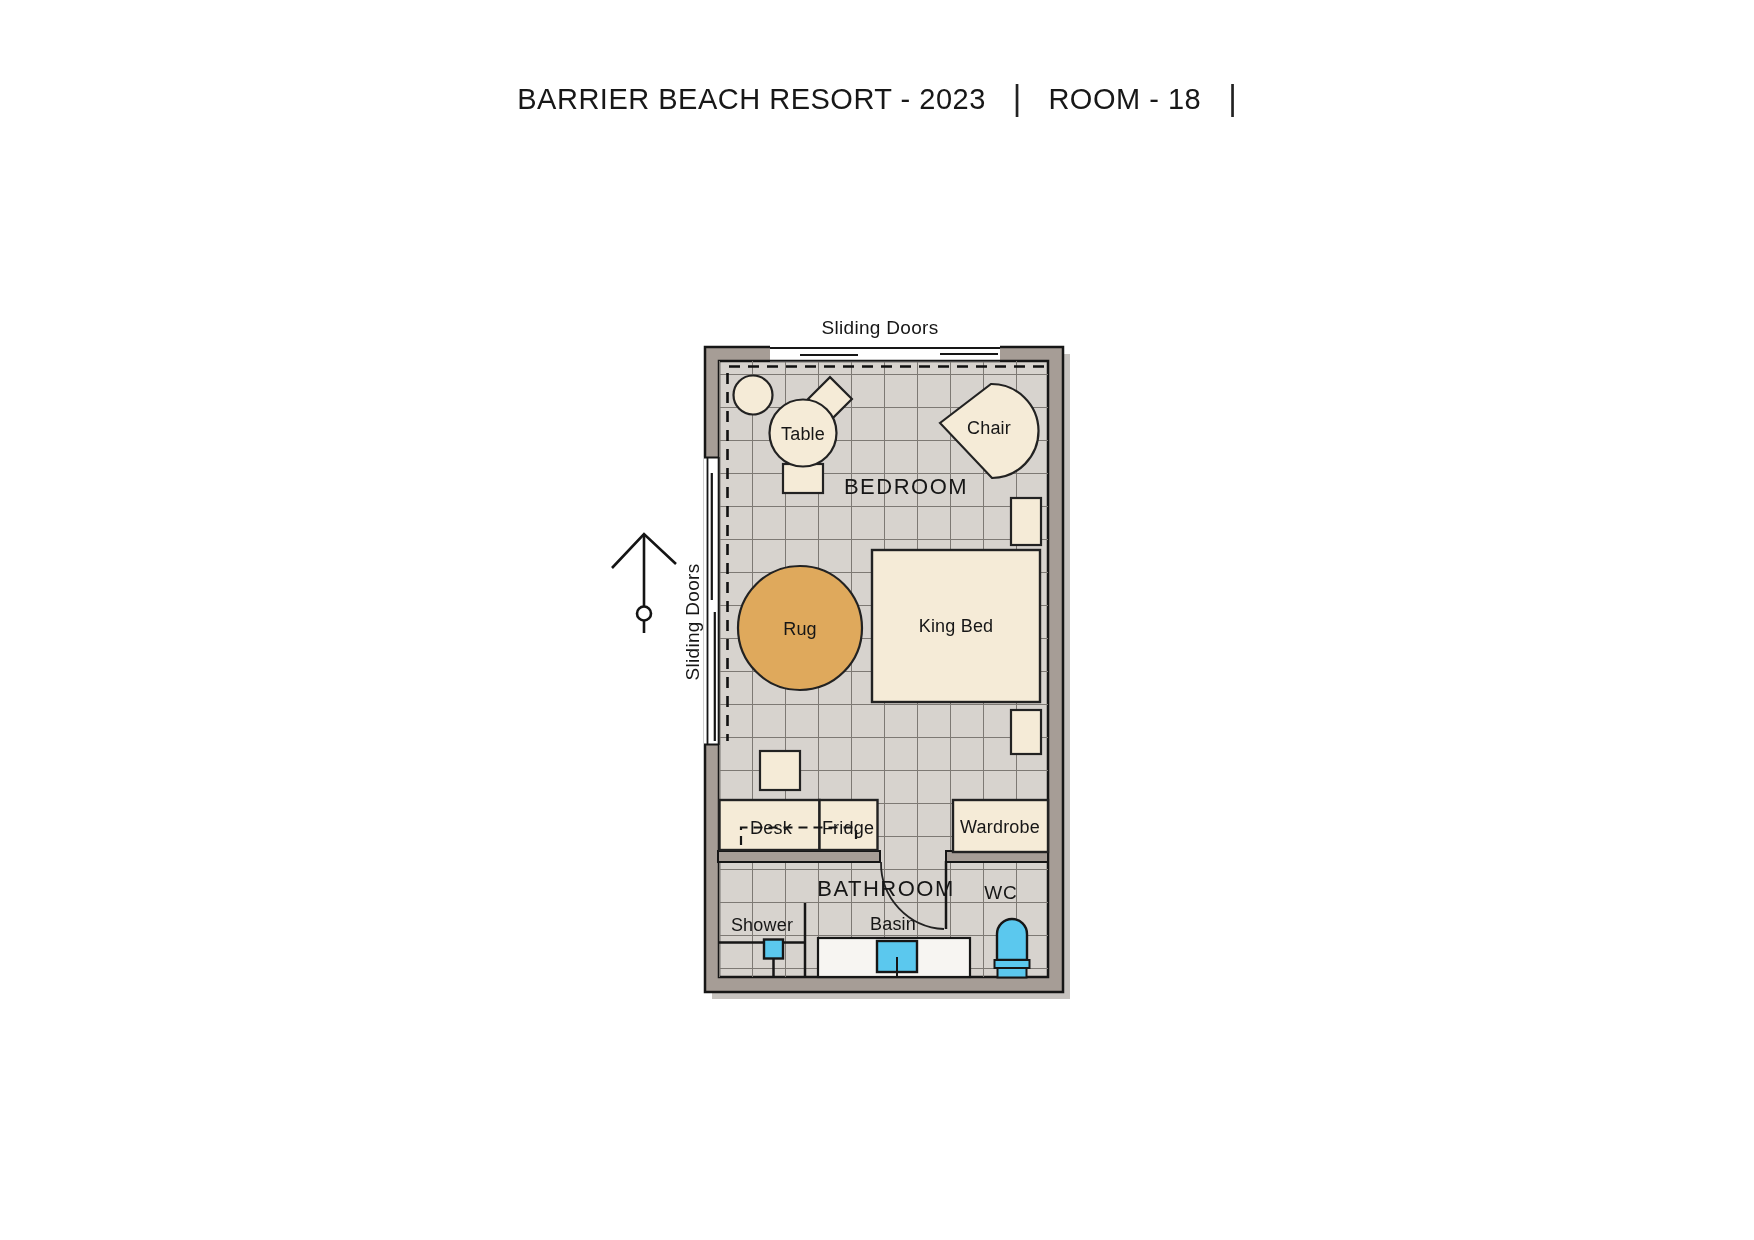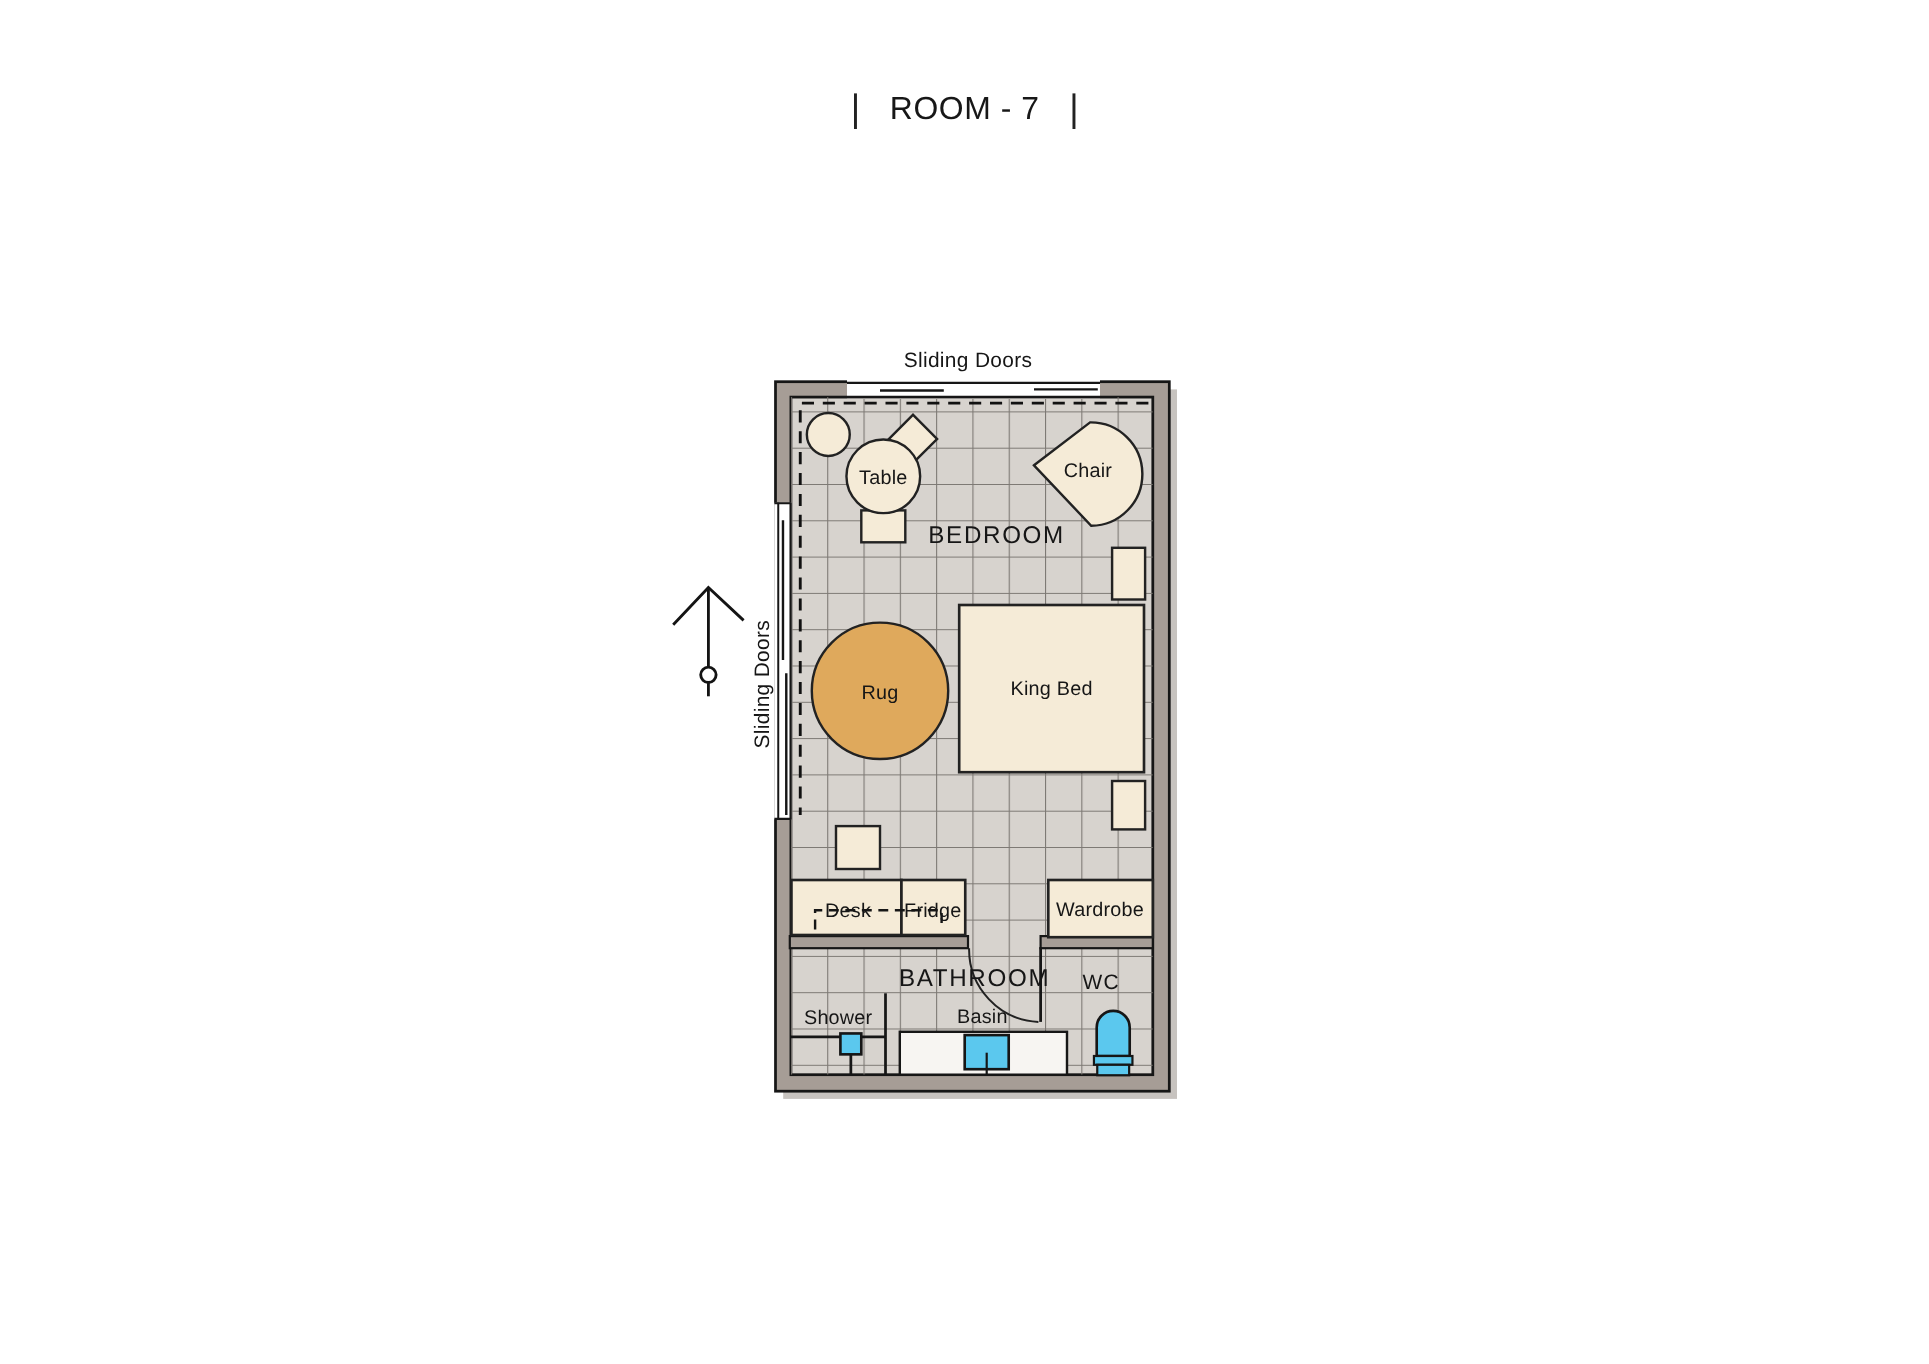--- a/index.html
+++ b/index.html
@@ -24,22 +24,23 @@
   .lbl{fill:#161616;font-family:"Liberation Sans",sans-serif;}
   .lbl-room{font-size:22px;letter-spacing:1.5px;}
   .lbl-furn{font-size:18px;letter-spacing:0.2px;}
   .lbl-door{font-size:19px;letter-spacing:0.3px;}
   .lbl-wc{font-size:19px;letter-spacing:1px;}
 </style>
 </head>
 <body>
 
 <div class="titlebar">
+  <span class="seg">BARRIER BEACH RESORT - 2023</span>
   <span class="pipe">|</span>
-  <span class="seg">ROOM - 7</span>
+  <span class="seg">ROOM - 18</span>
   <span class="pipe">|</span>
 </div>
 
 <svg class="plan-svg" viewBox="0 0 1754 1240">
   <defs>
     <pattern id="tiles" x="719" y="341" width="33" height="33" patternUnits="userSpaceOnUse">
       <path d="M0.5,0 V33 M0,0.5 H33" stroke="#7d7974" stroke-width="1" fill="none"></path>
     </pattern>
     <clipPath id="floorclip">
         <rect x="719" y="361" width="329" height="616"></rect>

